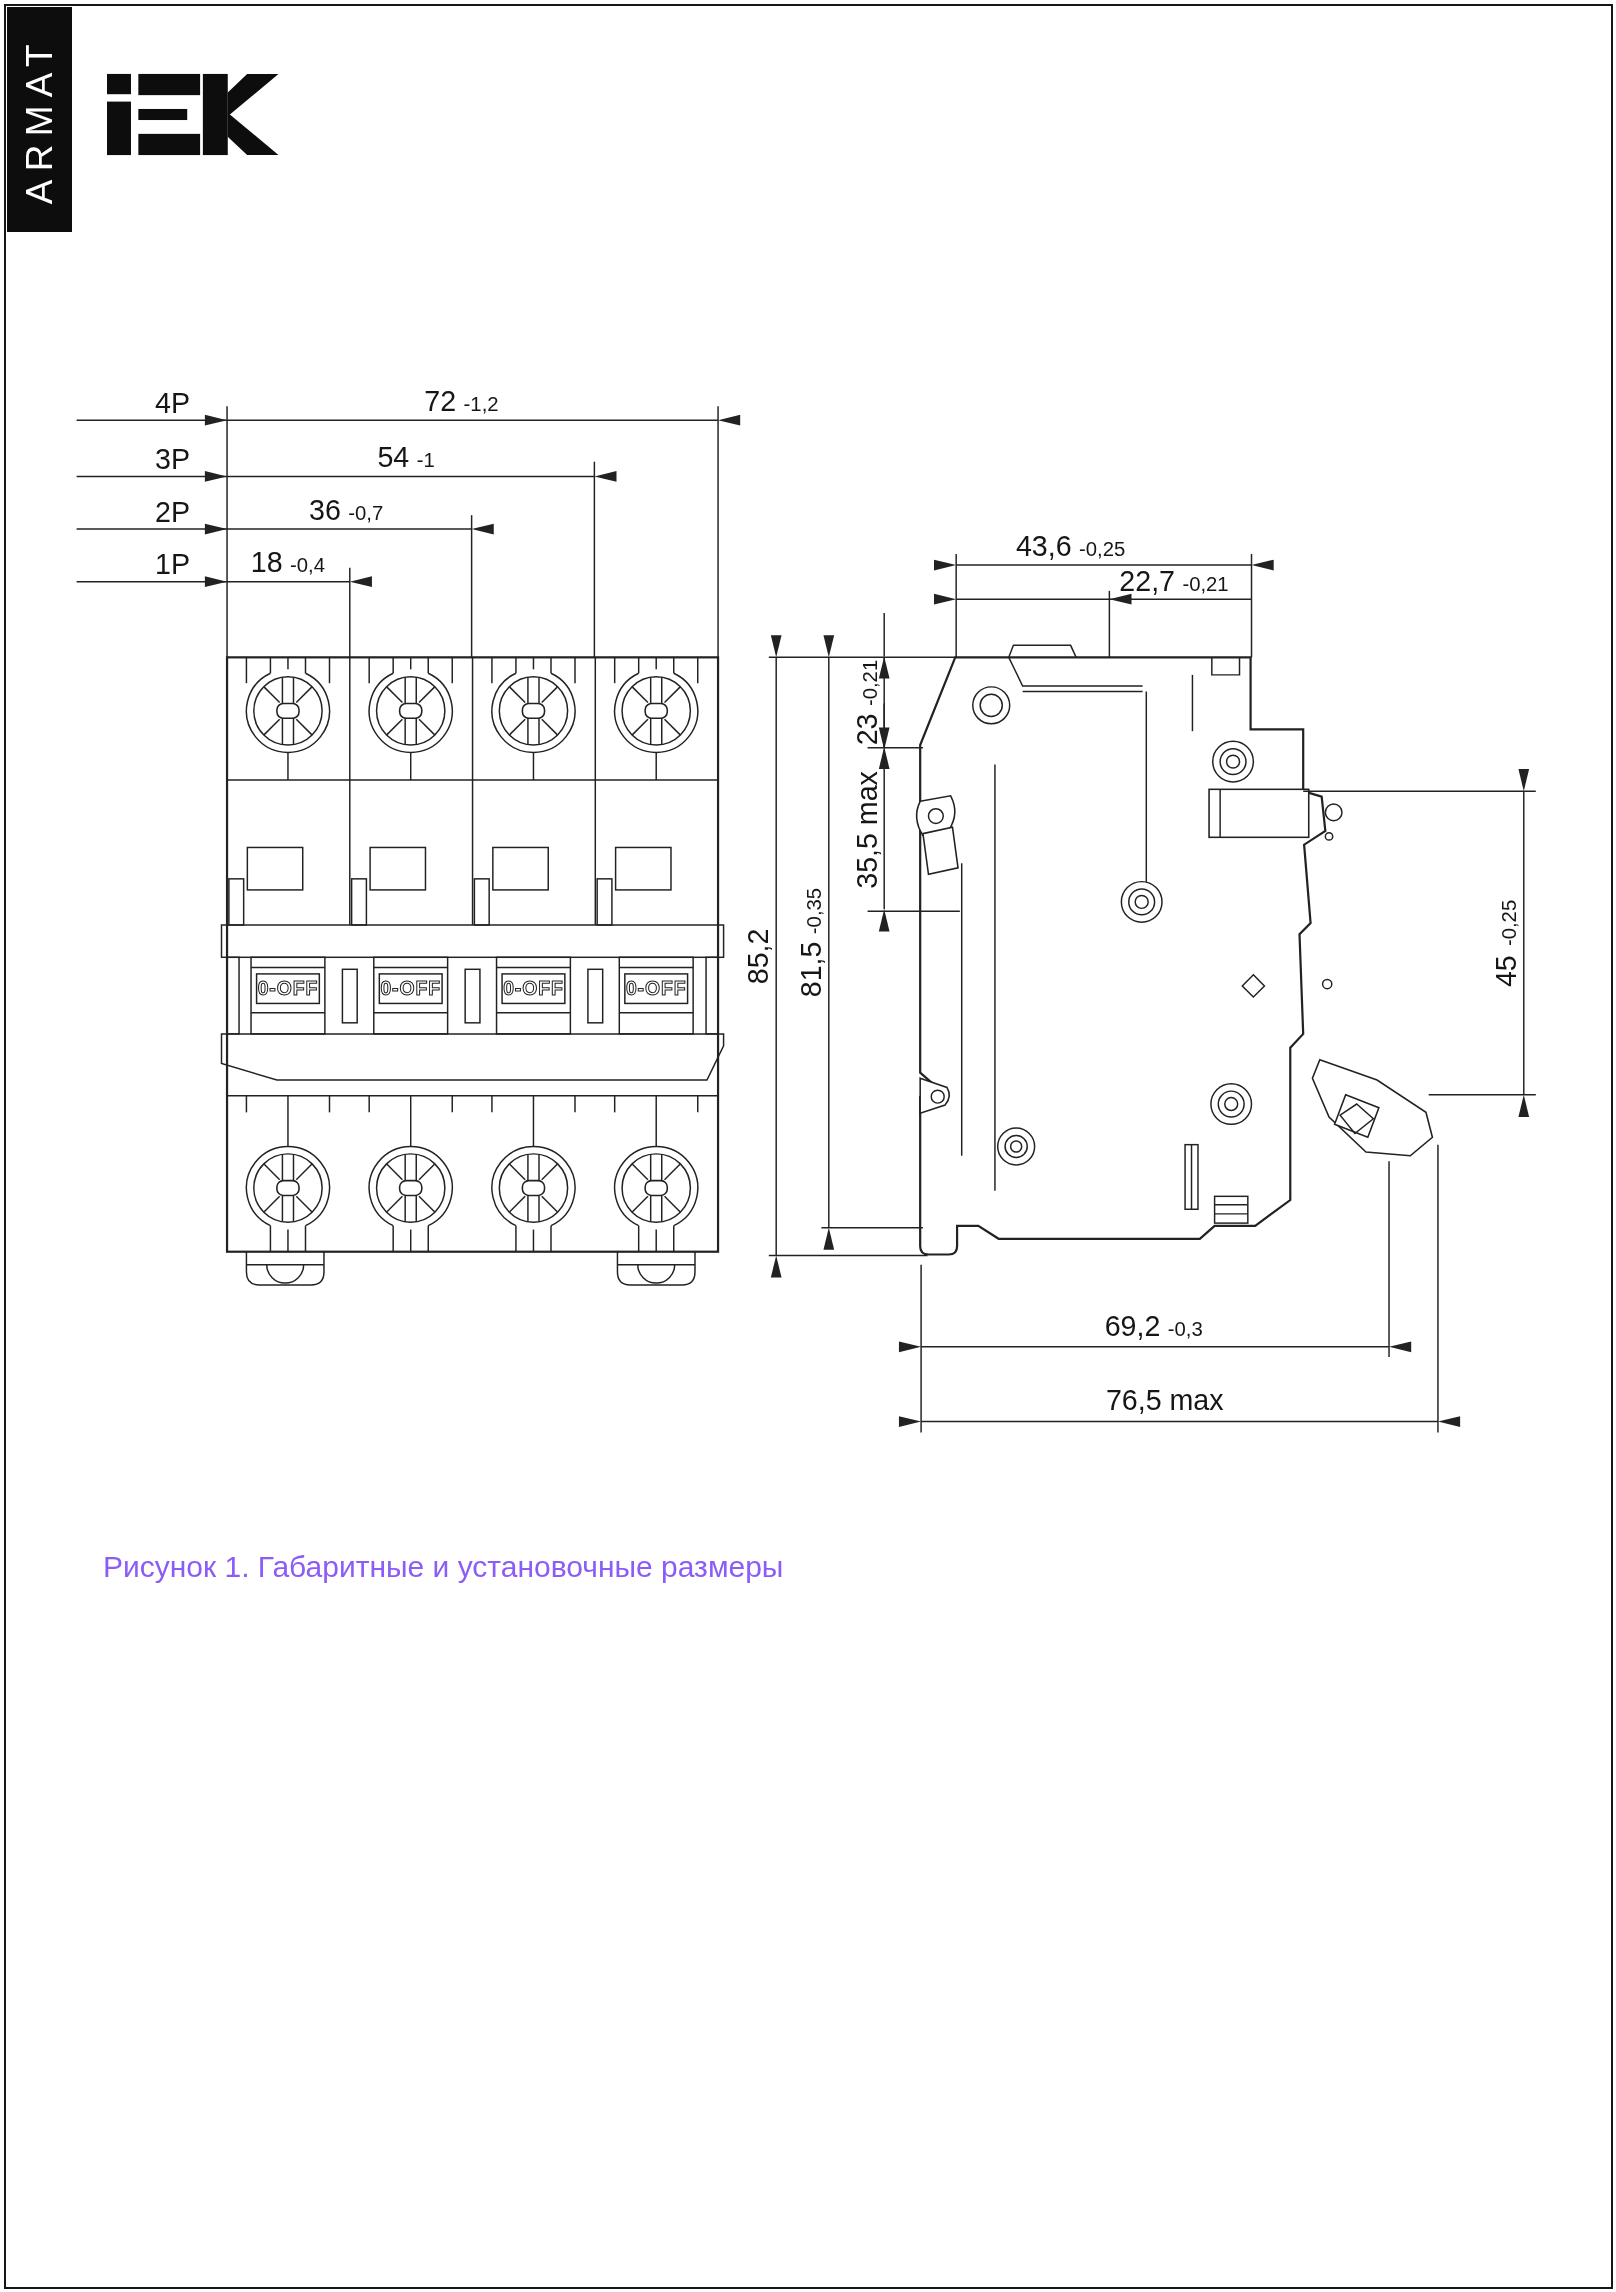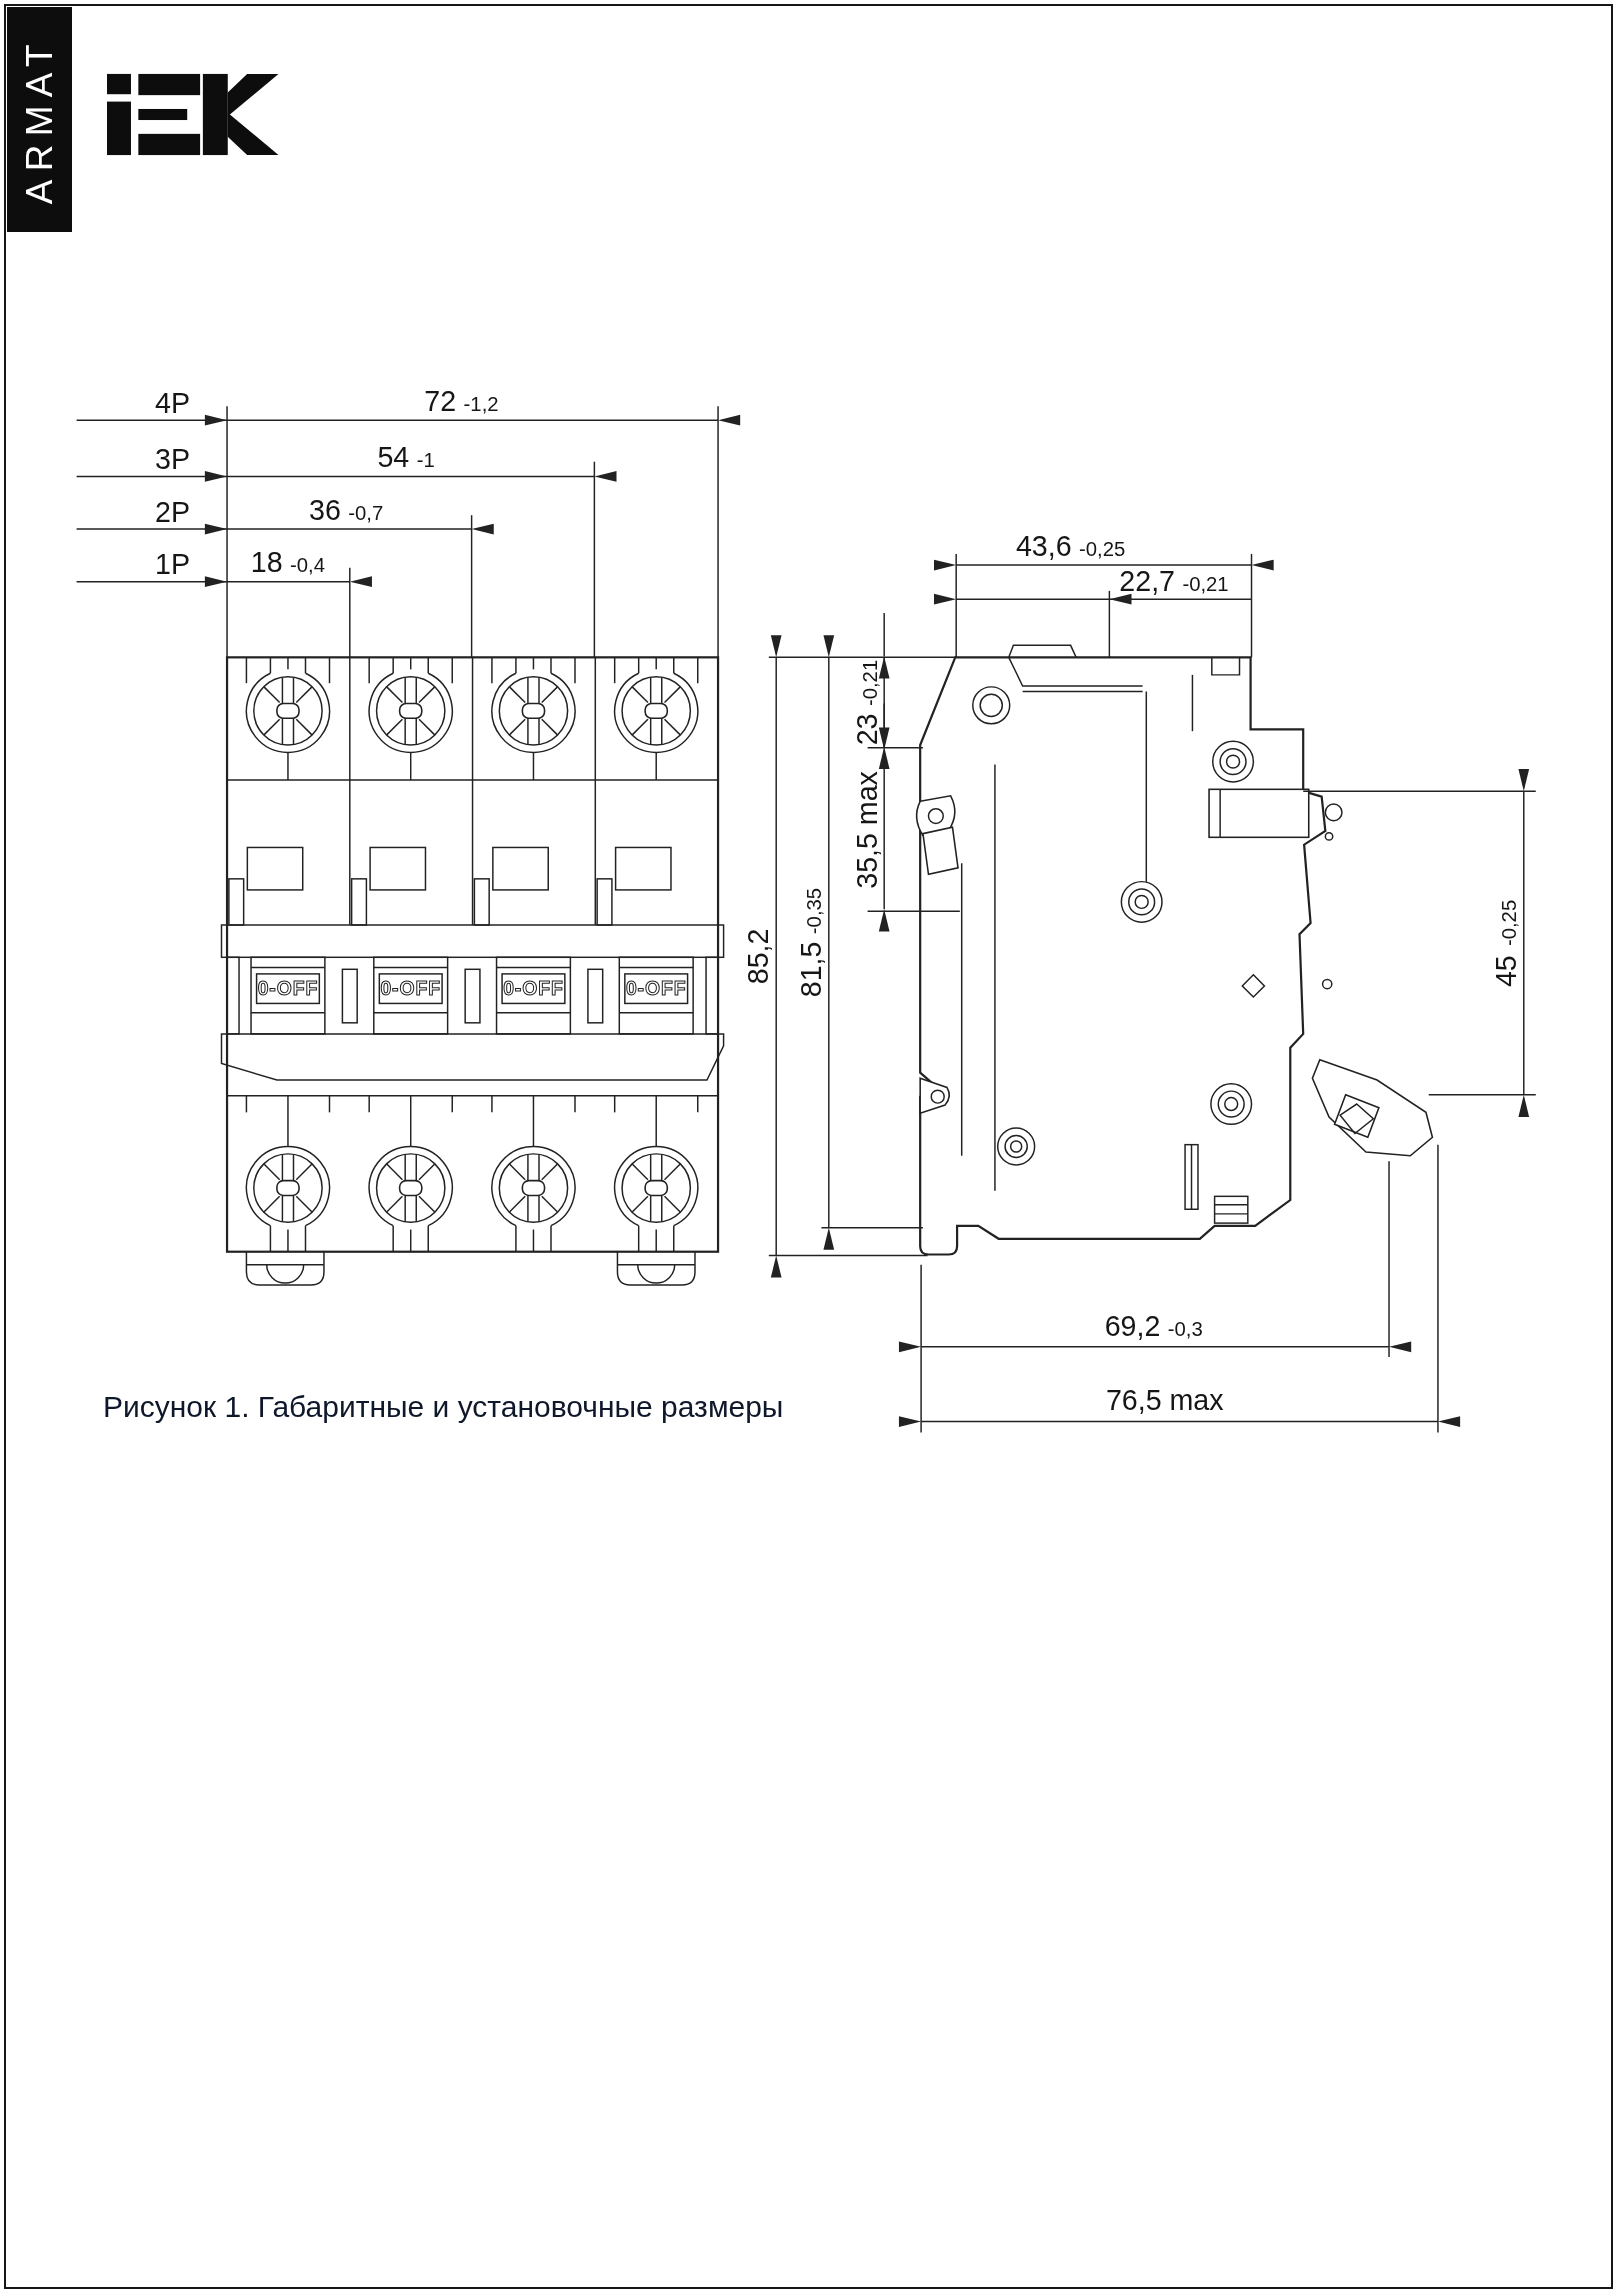--- a/index.html
+++ b/index.html
@@ -1,21 +1,21 @@
 <!DOCTYPE html>
 <html style="font-size:14.8px"><head>
 <meta charset="utf-8">
 <style>
   html,body{margin:0;padding:0;background:#fff;}
   body{width:1617px;height:2293px;position:relative;font-family:"Liberation Sans",sans-serif;}
   .page-frame{position:absolute;left:3.7px;top:3.7px;right:3.7px;bottom:3.7px;border:2.8px solid #161616;}
   .armat-bar{position:absolute;left:7.4px;top:7.4px;width:65px;height:225px;background:#0d0d0d;display:flex;align-items:center;justify-content:center;}
   .armat-bar span{writing-mode:vertical-rl;transform:rotate(180deg);color:#fff;font-size:37px;letter-spacing:8.3px;font-weight:400;}
   .logo-wrap{position:absolute;left:107px;top:70px;width:177px;height:89px;}
-  .caption{position:absolute;left:103px;top:1390px;font-size:30px;color:#0f172a;}
+  .caption{position:absolute;left:103px;top:1550px;font-size:30px;color:#8b5cf6;}
   svg text{fill:#161616;}
   .dimtxt{font-size:31px;}
   .toltxt{font-size:22px;}
   .ptxt{font-size:31px;}
   .offtxt{font-size:21px;font-weight:bold;letter-spacing:1px;fill:#ffffff;stroke:#222;stroke-width:1.1px;}
   .ln{stroke:#222;stroke-width:1.6;fill:none;}
   .bd{stroke:#222;stroke-width:2.4;fill:none;}
   .bdw{stroke:#222;stroke-width:2.4;fill:#fff;}
   .dt{stroke:#222;stroke-width:1.7;fill:#fff;}
 </style>

